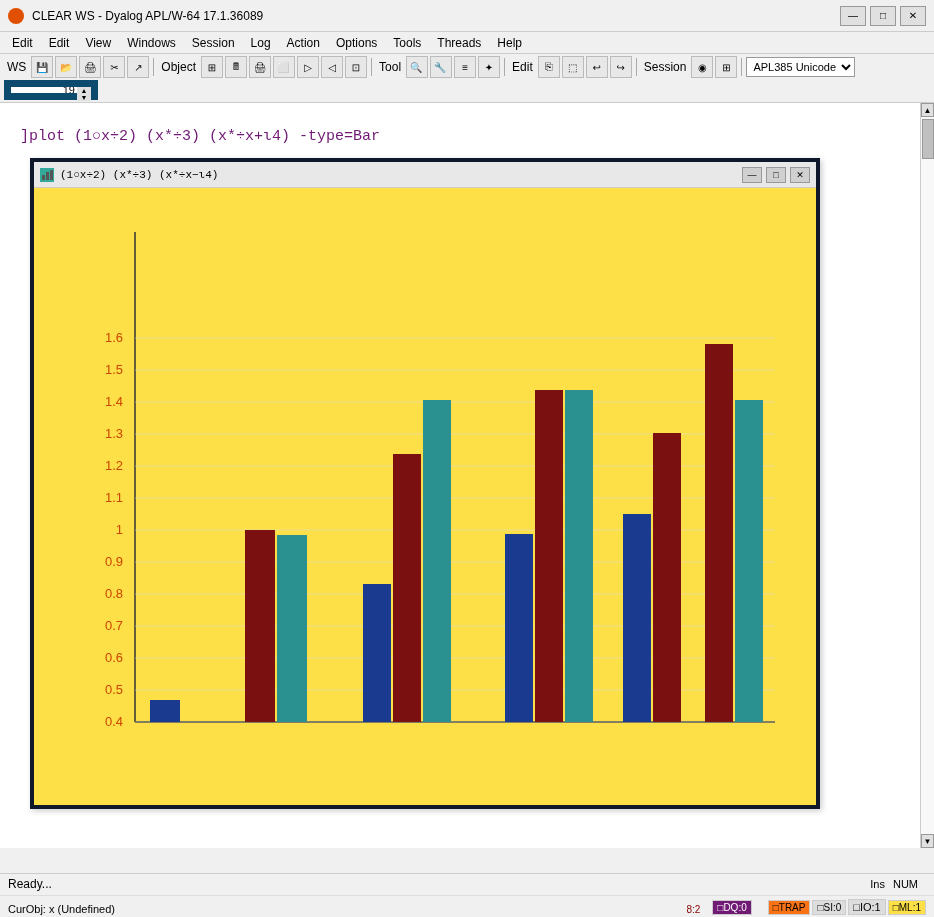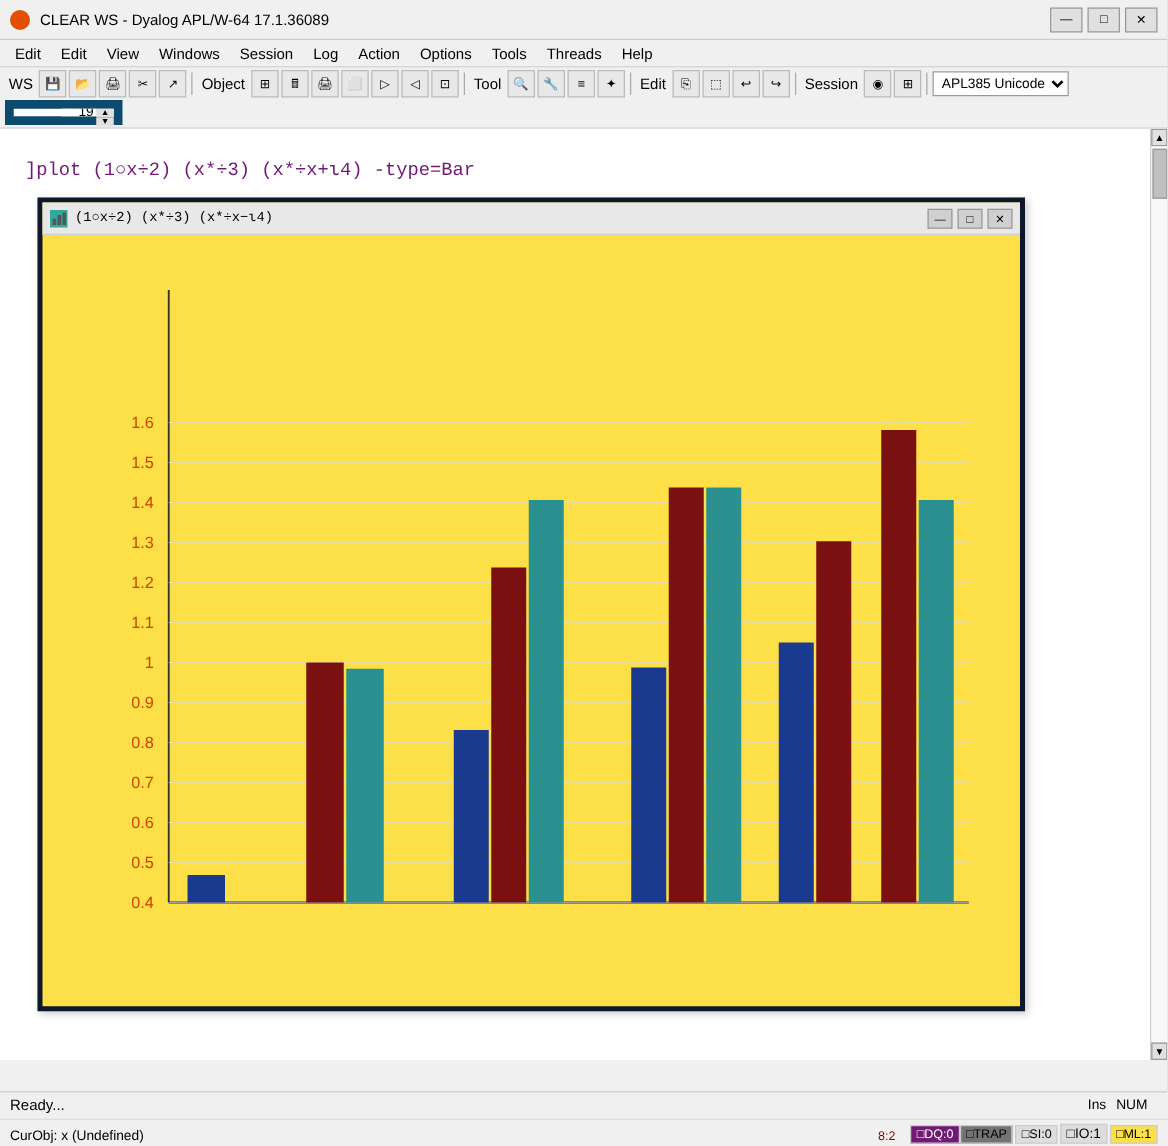--- a/index.html
+++ b/index.html
@@ -418,18 +418,18 @@
 <div class="status-bar" style="background:#f0f0f0;border-top:1px solid #ccc;position:fixed;bottom:0;width:100%;">
   <div class="status-row1" style="display:flex;align-items:center;padding:2px 8px;height:22px;border-bottom:1px solid #ddd;">
     <span class="status-ready" style="flex:1;font-size:12px;">Ready...</span>
     <span style="font-size:11px;margin-right:8px;">Ins</span>
     <span style="font-size:11px;margin-right:8px;">NUM</span>
   </div>
   <div class="status-row2" style="display:flex;align-items:flex-end;padding:2px 8px;height:22px;font-size:11px;">
     <span class="status-curobj" style="flex:1;font-size:11px;">CurObj: x (Undefined)</span>
     <span class="status-pos" style="color:#800;margin-right:10px;font-size:10px;">8:2</span>
     <span class="status-badge dq-badge" style="padding:1px 4px;border:1px solid #ccc;margin-left:2px;font-size:10px;background:#701a75;color:white;">□DQ:0</span>
-    <span class="status-badge trap-badge" style="padding:1px 4px;border:1px solid #ccc;margin-left:0;font-size:10px;background:#737373;color:#000;">□TRAP</span>
+    <span class="status-badge trap-badge" style="padding:1px 4px;border:1px solid #ccc;margin-left:16px;font-size:10px;background:#f97316;color:#000;">□TRAP</span>
     <span class="status-badge si-badge" style="padding:1px 4px;border:1px solid #ccc;margin-left:2px;font-size:10px;background:#ddd;color:#000;">□SI:0</span>
     <span class="status-badge io-badge" style="padding:1px 4px;border:1px solid #ccc;margin-left:2px;font-size:11px;background:#ddd;color:#000;">□IO:1</span>
     <span class="status-badge ml-badge" style="padding:1px 4px;border:1px solid #ccc;margin-left:2px;font-size:10px;background:#fde047;color:#000;">□ML:1</span>
   </div>
 </div>
 
 </body></html>

